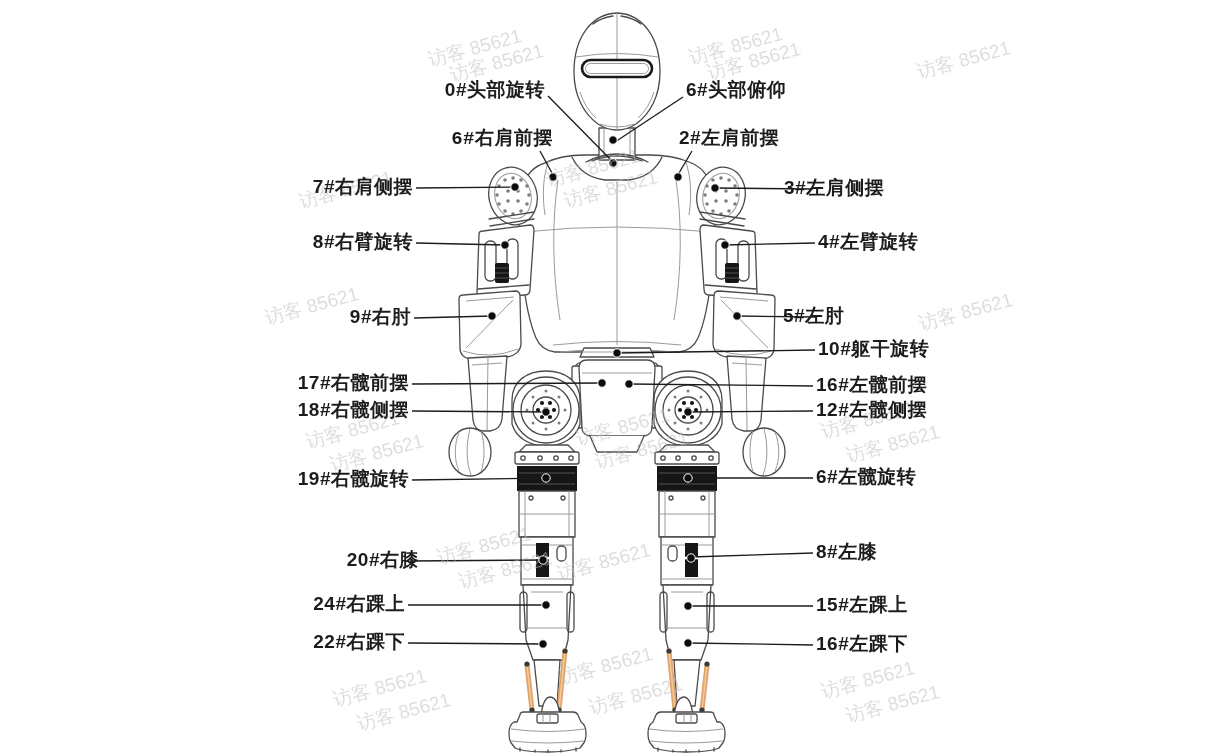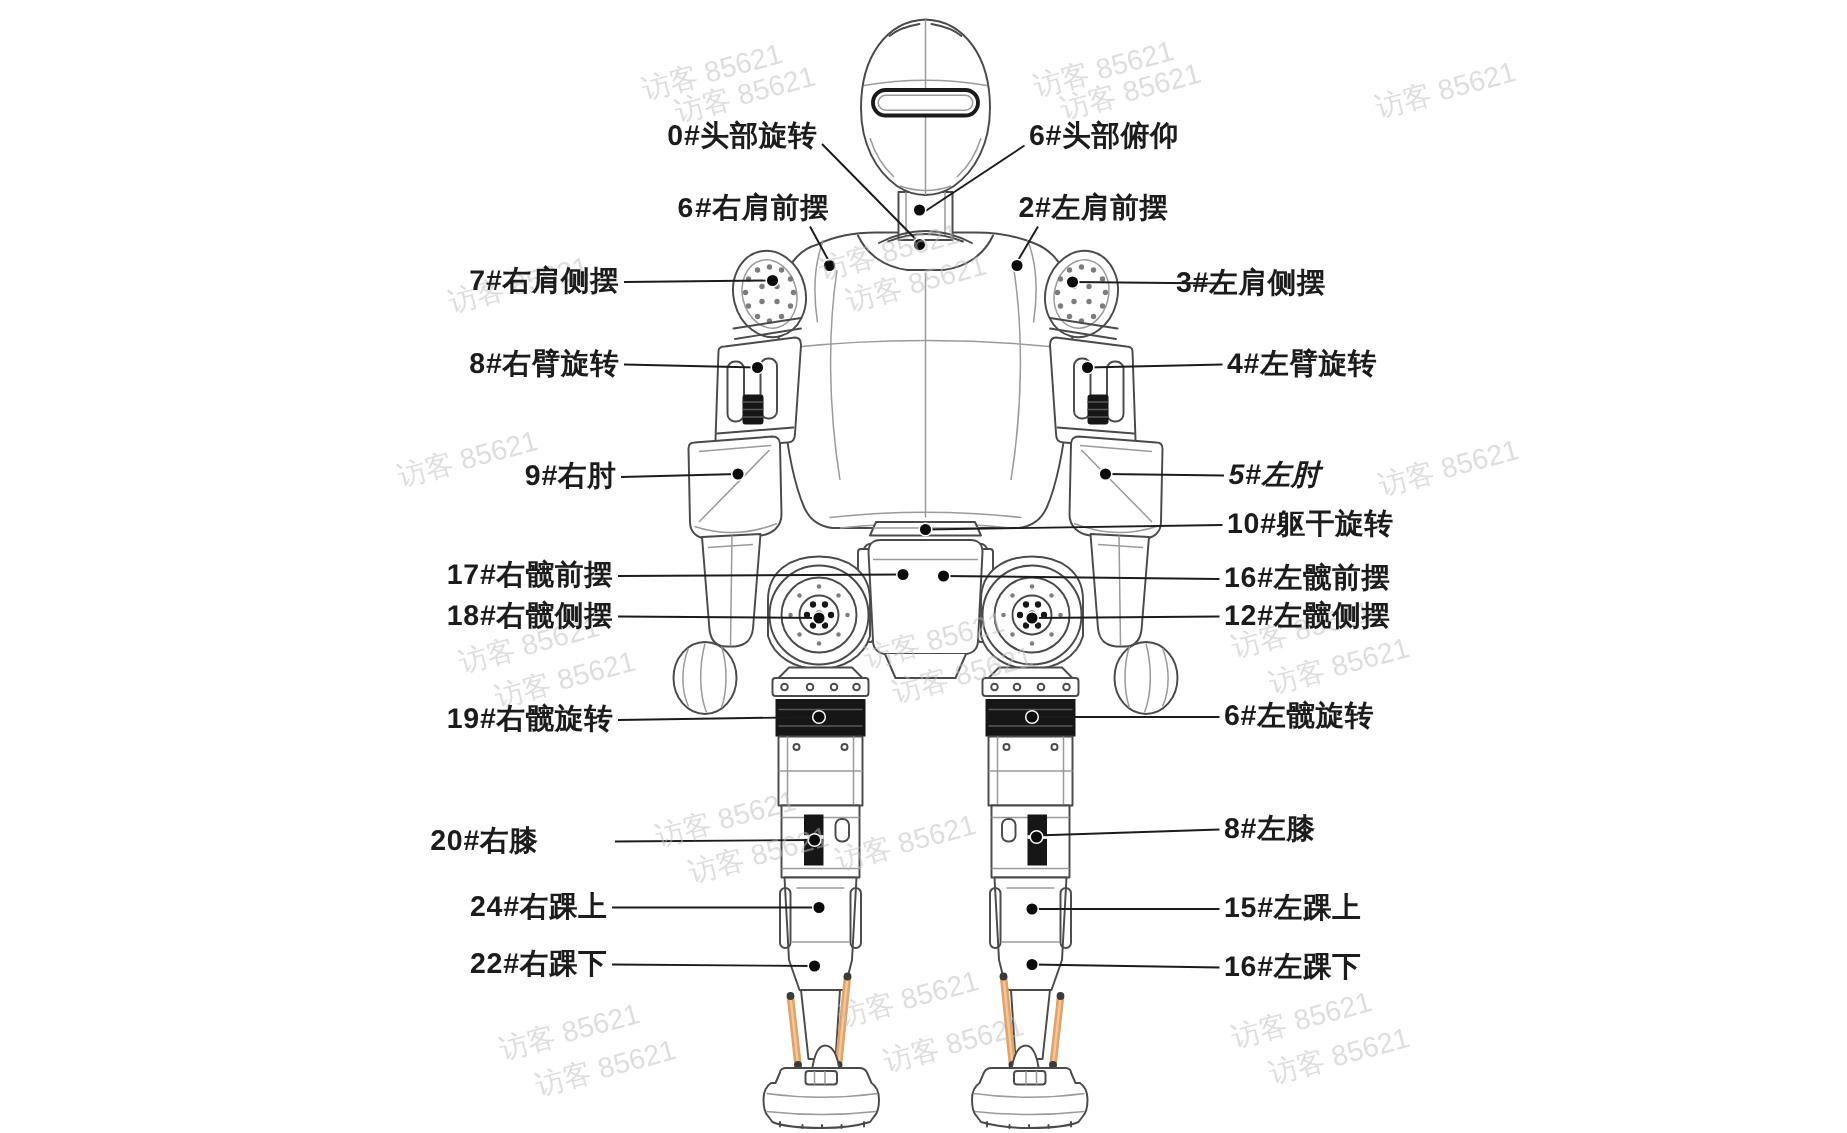--- a/index.html
+++ b/index.html
@@ -253,27 +253,27 @@
     <div class="watermark" style="left: 843px; top: 704px;">访客 85621</div>
     <div class="joint-label" style="top: 91px; right: 686px;">0#头部旋转</div>
     <div class="joint-label" style="top: 91px; left: 686px;">6#头部俯仰</div>
     <div class="joint-label" style="top: 139px; right: 678px; font-family: Liberation Mono, monospace;">6#右肩前摆</div>
     <div class="joint-label" style="top: 139px; left: 679px;">2#左肩前摆</div>
     <div class="joint-label" style="top: 188px; right: 818px;">7#右肩侧摆</div>
     <div class="joint-label" style="top: 189px; left: 784px;">3#左肩侧摆</div>
     <div class="joint-label" style="top: 243px; right: 818px;">8#右臂旋转</div>
     <div class="joint-label" style="top: 243px; left: 818px;">4#左臂旋转</div>
     <div class="joint-label" style="top: 318px; right: 820px;">9#右肘</div>
-    <div class="joint-label" style="top: 317px; left: 819px; font-style: italic;">5#左肘</div>
+    <div class="joint-label" style="top: 317px; left: 783px;">5#左肘</div>
     <div class="joint-label" style="top: 350px; left: 818px;">10#躯干旋转</div>
     <div class="joint-label" style="top: 384px; right: 822px;">17#右髋前摆</div>
     <div class="joint-label" style="top: 386px; left: 816px;">16#左髋前摆</div>
     <div class="joint-label" style="top: 411px; right: 822px;">18#右髋侧摆</div>
     <div class="joint-label" style="top: 411px; left: 816px; text-align: center;">12#左髋侧摆</div>
     <div class="joint-label" style="top: 480px; right: 822px;">19#右髋旋转</div>
     <div class="joint-label" style="top: 478px; left: 816px;">6#左髋旋转</div>
-    <div class="joint-label" style="top: 561px; right: 872px;">20#右膝</div>
+    <div class="joint-label" style="top: 561px; right: 812px;">20#右膝</div>
     <div class="joint-label" style="top: 553px; left: 816px;">8#左膝</div>
     <div class="joint-label" style="top: 605px; right: 826px;">24#右踝上</div>
     <div class="joint-label" style="top: 606px; left: 816px;">15#左踝上</div>
     <div class="joint-label" style="top: 643px; right: 826px;">22#右踝下</div>
     <div class="joint-label" style="top: 645px; left: 816px;">16#左踝下</div>
   </div>
 
 </body></html>

